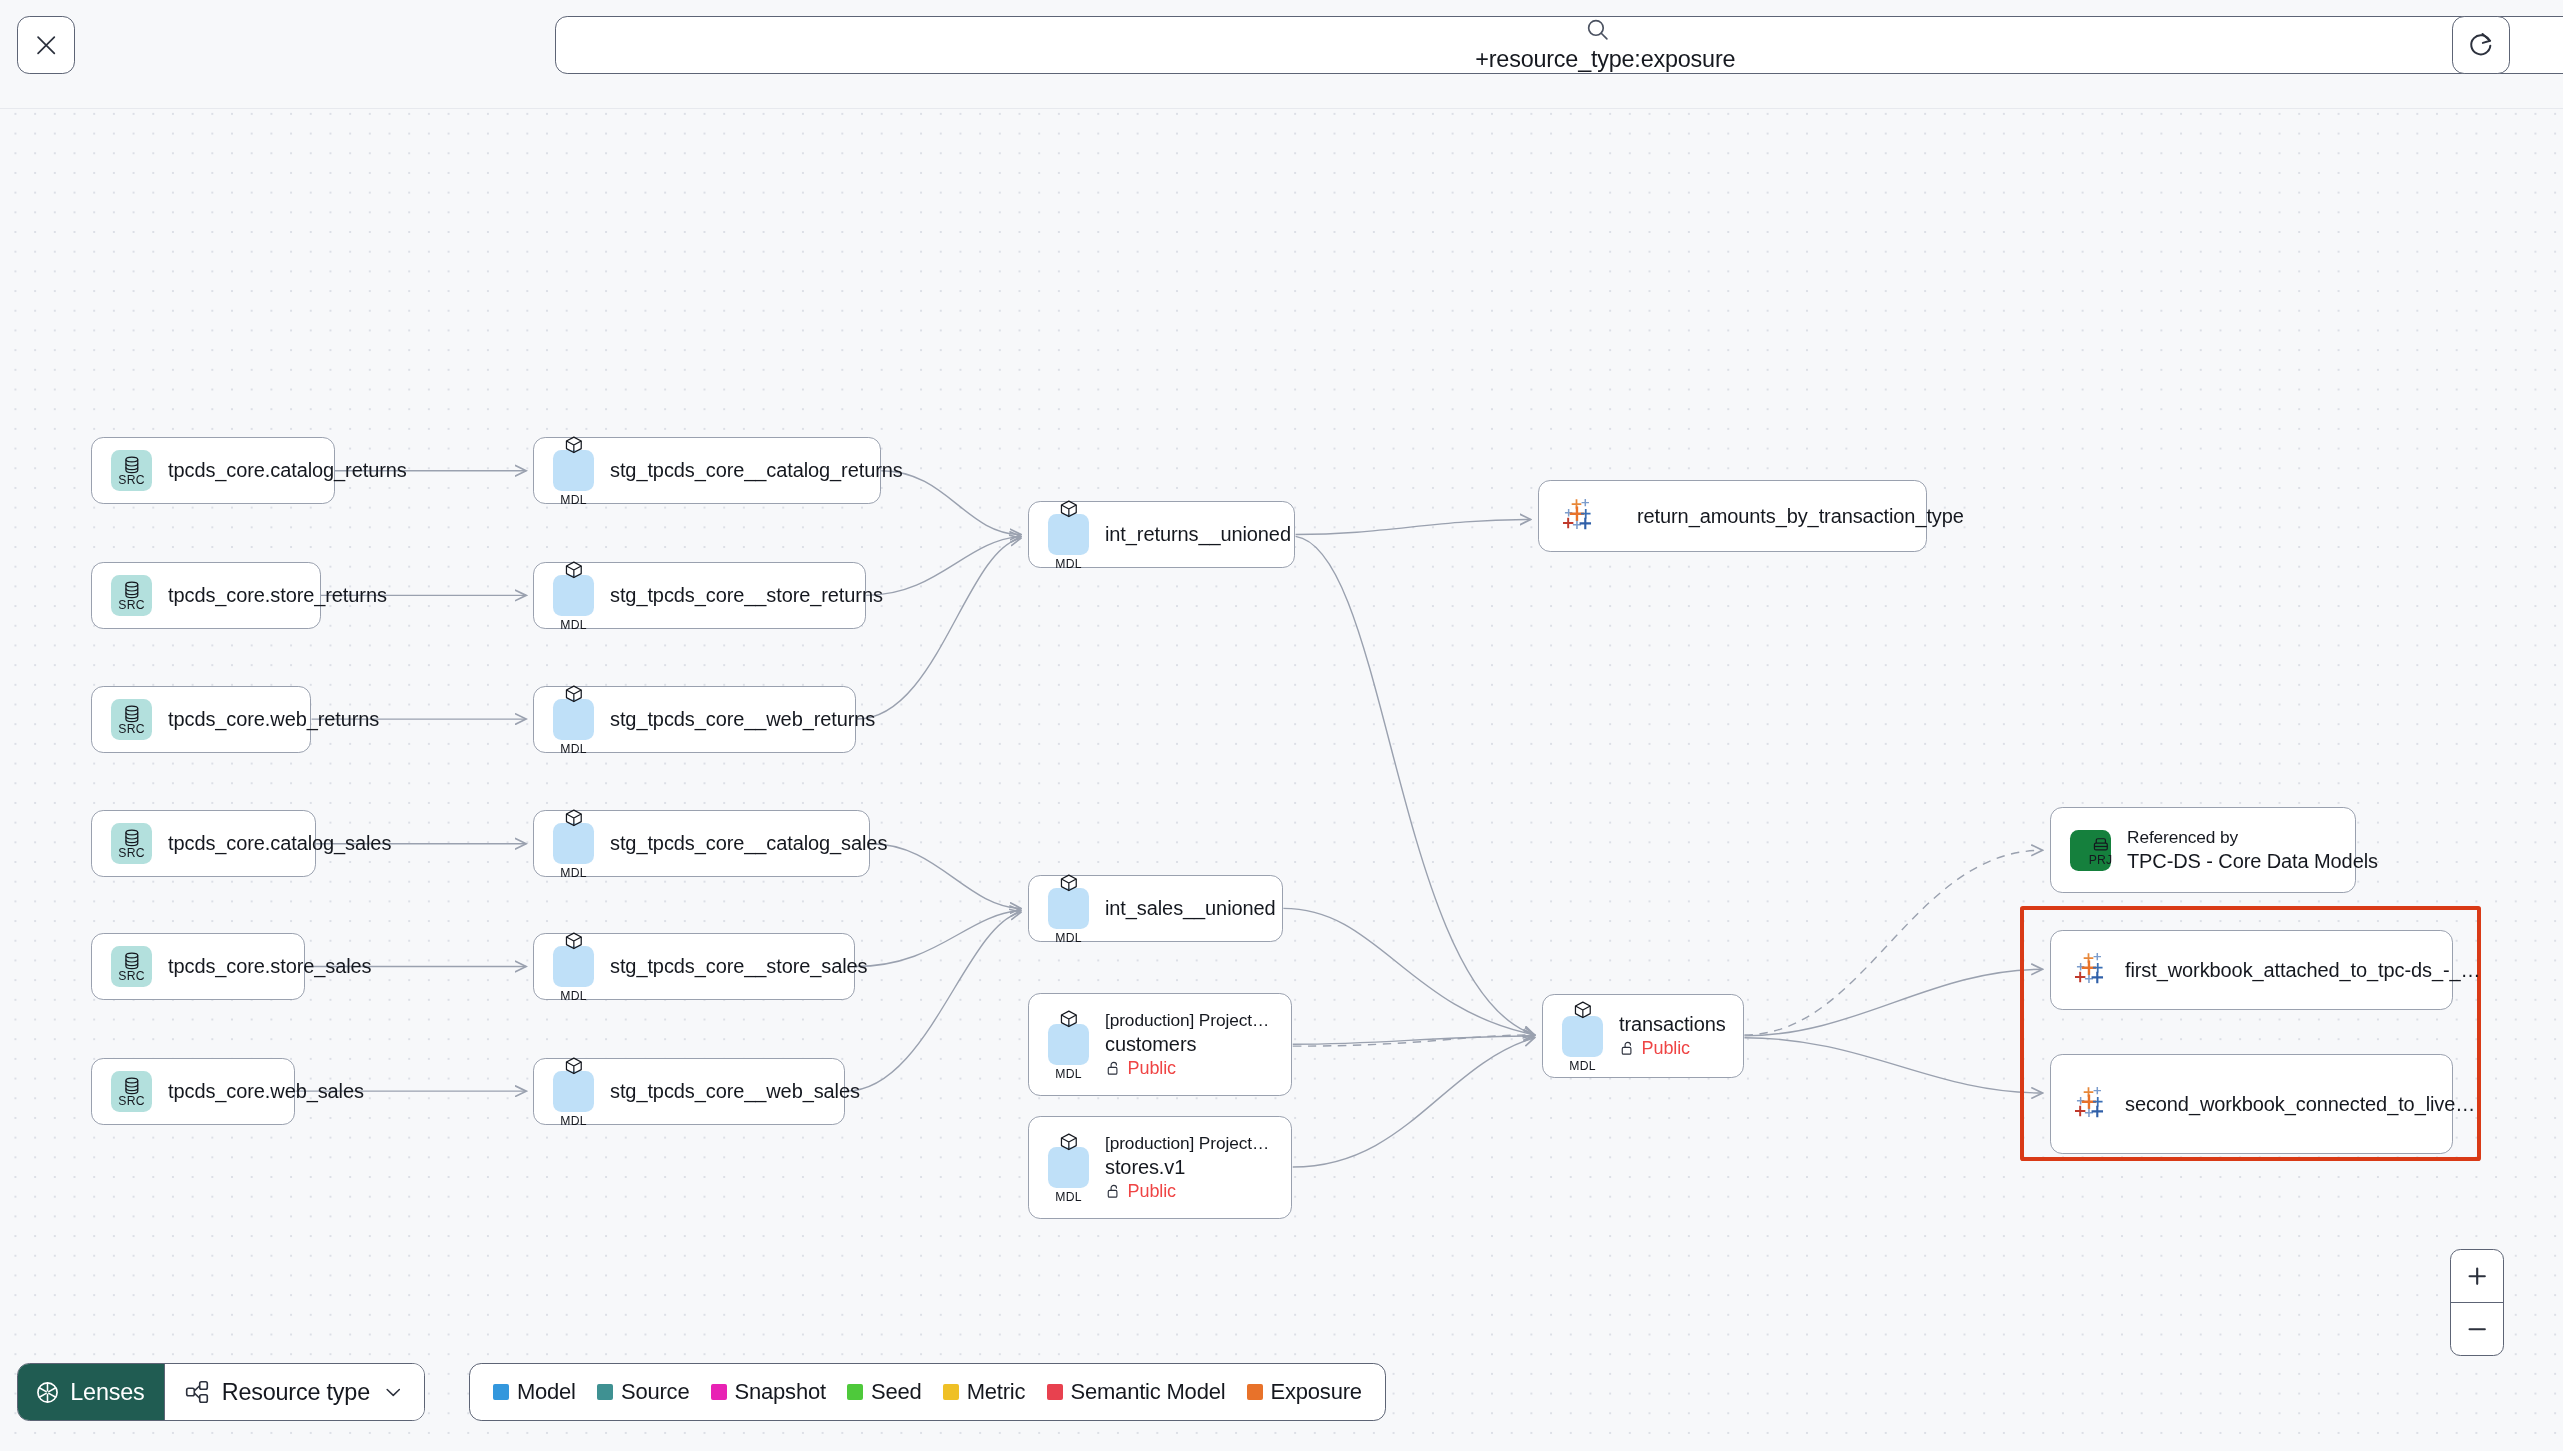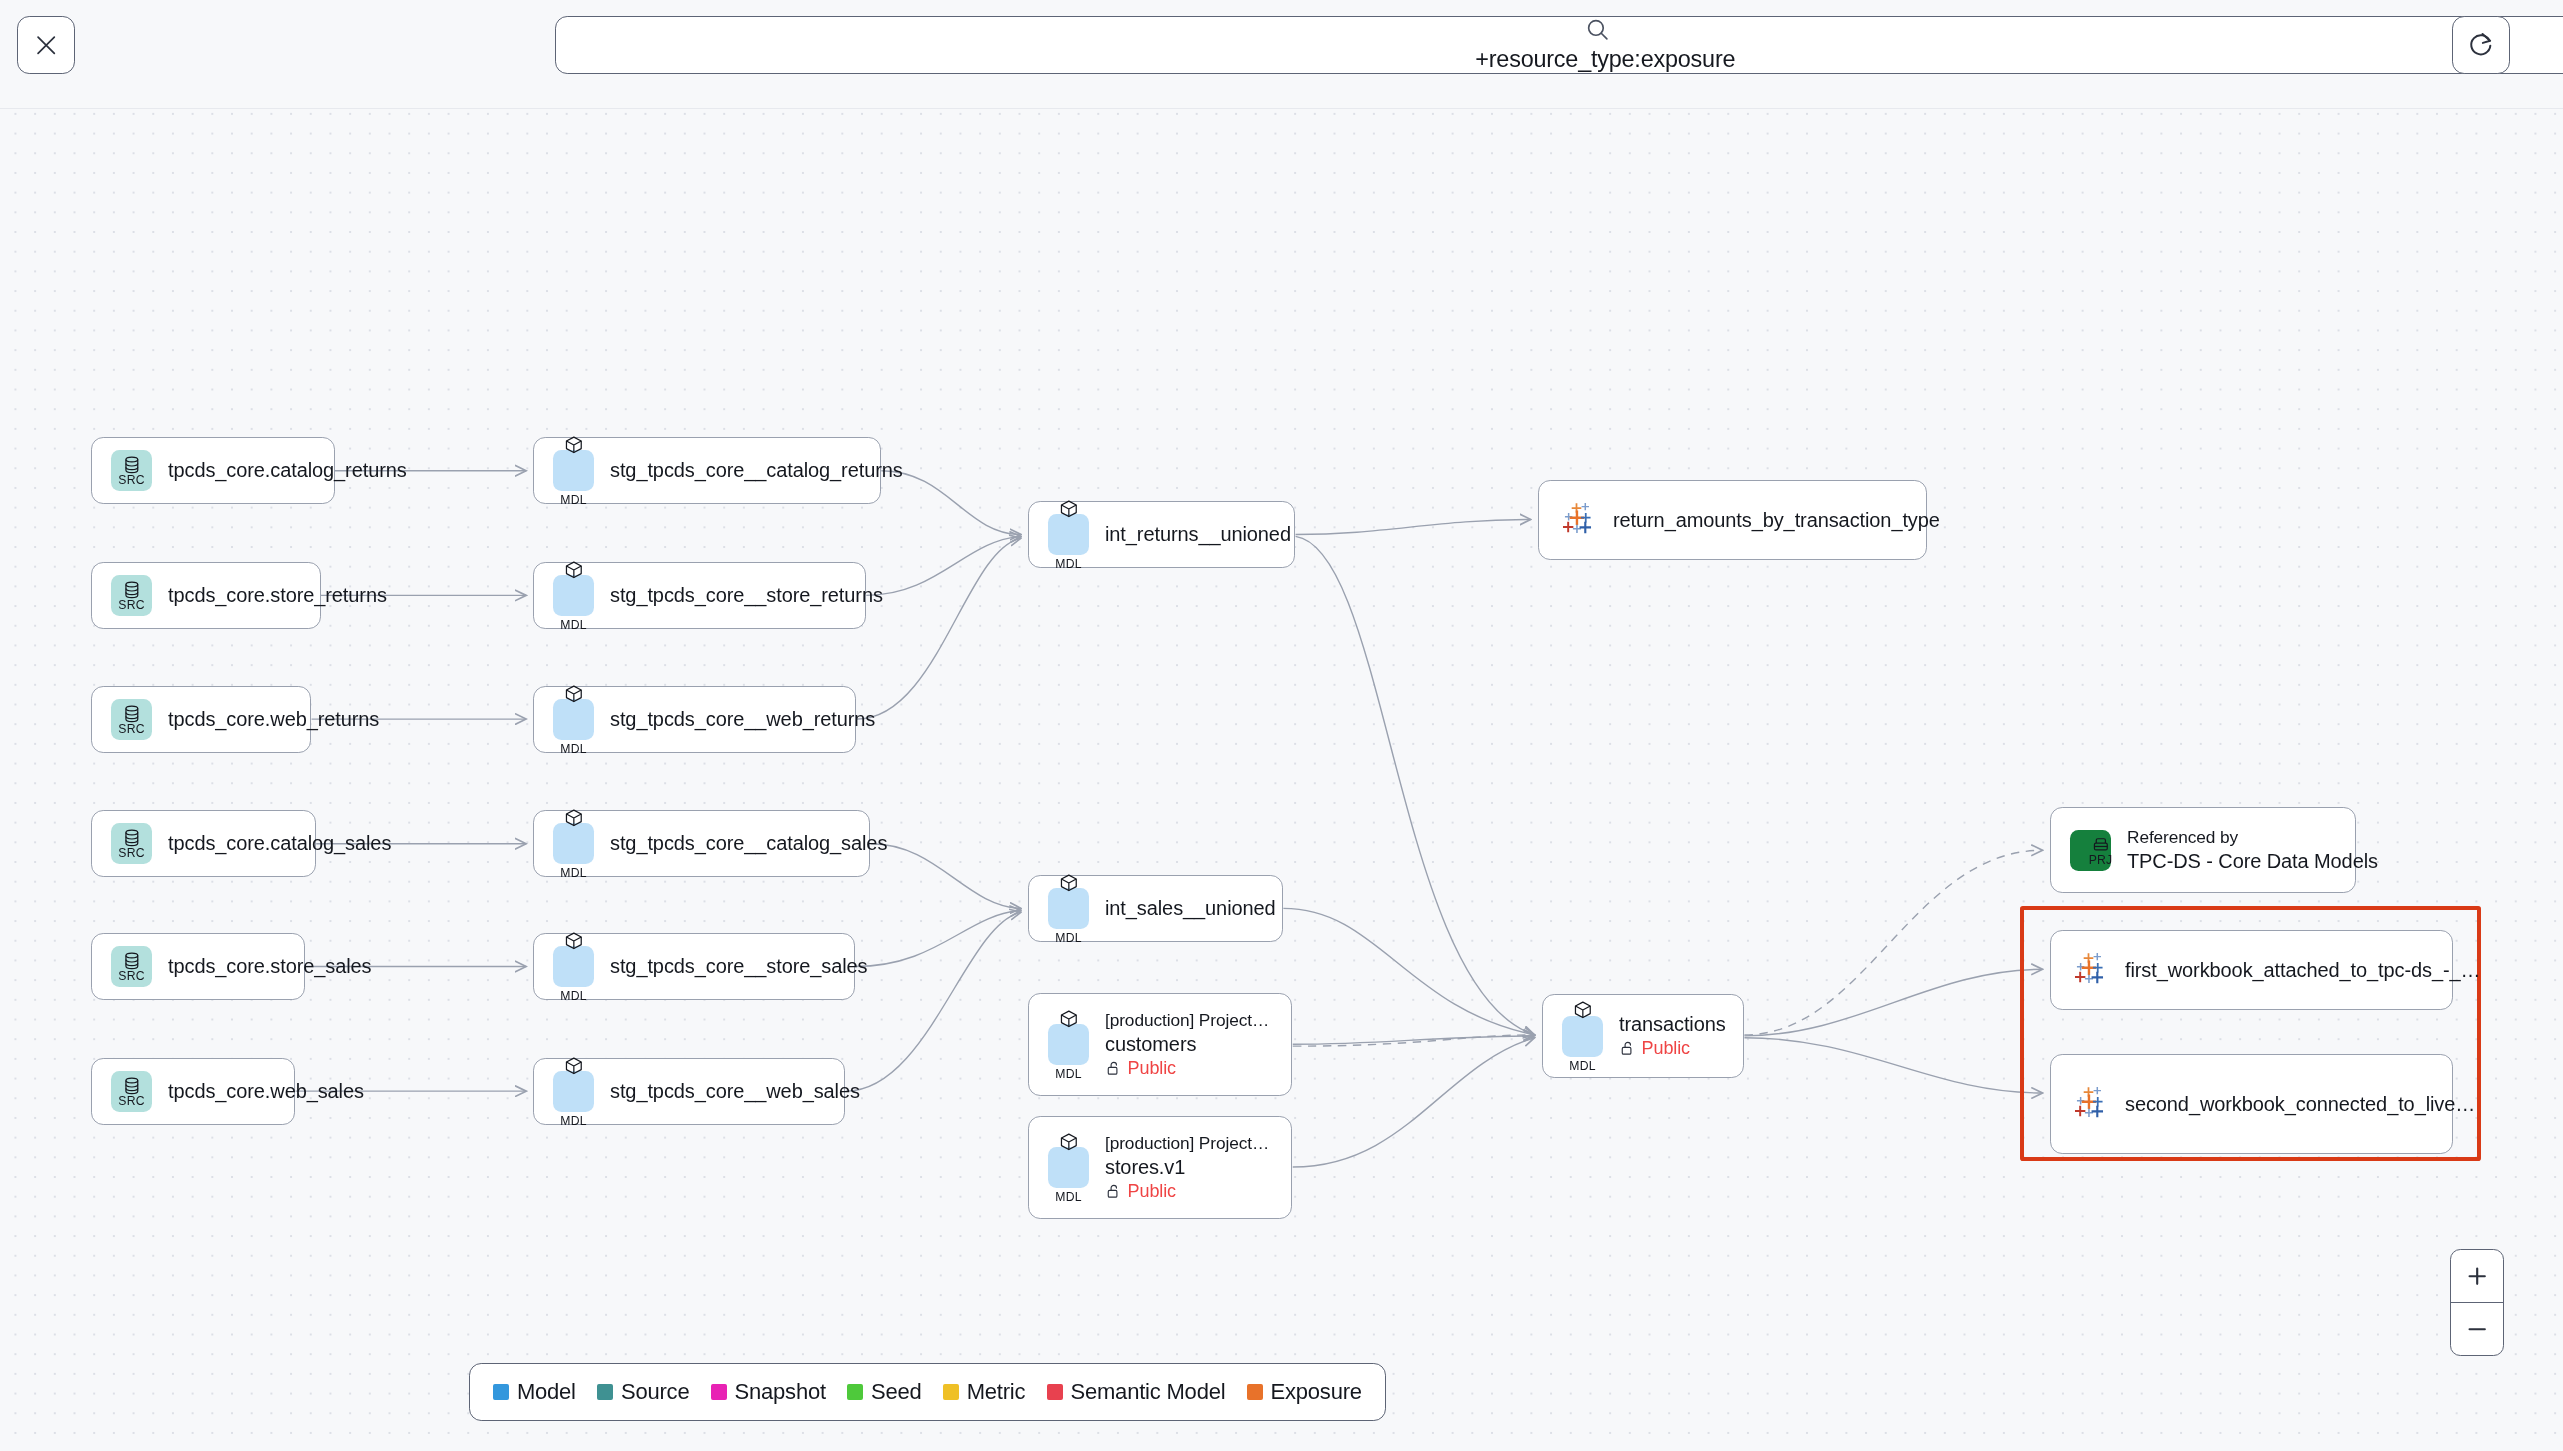--- a/index.html
+++ b/index.html
@@ -499,21 +499,21 @@
             <span class="node-title">transactions</span>
             <span class="node-meta">
               <svg width="17" height="17" viewBox="0 0 24 24">
                 <rect x="4.6" y="10.4" width="12.2" height="9.6" rx="1.8" fill="none" stroke="#2c313d" stroke-width="1.6"></rect>
                 <path d="M8.6 10.4 L8.6 7.2 C8.6 5.1 10.3 3.4 12.4 3.4 C14.5 3.4 16.2 5.1 16.2 7.2" fill="none" stroke="#2c313d" stroke-width="1.6" stroke-linecap="round"></path>
               </svg>
               <span>Public</span>
             </span>
           </span>
         </div>
-        <div class="node" style="left: 1538px; top: 371px; width: 389px; height: 80px;">
+        <div class="node" style="left: 1538px; top: 371px; width: 389px; height: 72px; gap: 24px;">
           <span class="tableau-icon"><svg width="37" height="37" viewBox="0 0 40 40">
               <path d="M14.8 6.5 H25.2 M20 1.2999999999999998 V11.7" stroke="#e8883a" stroke-width="1.9" stroke-linecap="butt"></path>
               <path d="M25.5 5 H33.5 M29.5 1 V9" stroke="#7b9ccc" stroke-width="1.6" stroke-linecap="butt"></path>
               <path d="M7.5 16 H15.5 M11.5 12 V20" stroke="#7b9ccc" stroke-width="1.6" stroke-linecap="butt"></path>
               <path d="M12.7 17 H28.3 M20.5 9.2 V24.8" stroke="#e8722a" stroke-width="2.6" stroke-linecap="butt"></path>
               <path d="M24.8 17 H35.2 M30 11.8 V22.2" stroke="#3a6fb5" stroke-width="1.9" stroke-linecap="butt"></path>
               <path d="M5.4 27 H16.6 M11 21.4 V32.6" stroke="#c0392b" stroke-width="2.1" stroke-linecap="butt"></path>
               <path d="M16.1 29 H24.9 M20.5 24.6 V33.4" stroke="#7b9ccc" stroke-width="1.7" stroke-linecap="butt"></path>
               <path d="M23.3 27.5 H35.7 M29.5 21.3 V33.7" stroke="#2f5fa8" stroke-width="2.3" stroke-linecap="butt"></path>
             </svg></span>
@@ -578,20 +578,41 @@
     </div>
     <div class="zoom-btn" id="zoom-out">
       <svg width="24.4" height="24.4" viewBox="0 0 24 24">
         <path d="M4.5 12 L19.5 12" stroke="#2c313d" stroke-width="2.1" stroke-linecap="round"></path>
       </svg>
     </div>
   </div>
 
   <div id="bottombar">
 
+    <div id="lens-group">
+      <div id="lenses-btn">
+        <svg width="25" height="25" viewBox="0 0 24 24">
+          <circle cx="12" cy="12" r="9.2" stroke="#ffffff" stroke-width="1.6" fill="none"></circle>
+          <path d="M12 2.8 L12 10.4 M19.9 7.4 L13.3 11.2 M19.9 16.6 L13.3 12.8 M12 21.2 L12 13.6 M4.1 16.6 L10.7 12.8 M4.1 7.4 L10.7 11.2" stroke="#ffffff" stroke-width="1.5" fill="none" stroke-linecap="round"></path>
+        </svg>
+        <span>Lenses</span>
+      </div>
+      <div id="resource-type-btn">
+        <svg width="26" height="26" viewBox="0 0 24 24">
+          <rect x="2.5" y="8.5" width="7" height="7" rx="1.6" stroke="#2c313d" stroke-width="1.5" fill="none"></rect>
+          <rect x="14.5" y="2.5" width="7" height="7" rx="1.6" stroke="#2c313d" stroke-width="1.5" fill="none"></rect>
+          <rect x="14.5" y="14.5" width="7" height="7" rx="1.6" stroke="#2c313d" stroke-width="1.5" fill="none"></rect>
+          <path d="M9.5 11 L14.5 6.2 M9.5 13 L14.5 17.8" stroke="#2c313d" stroke-width="1.4" fill="none"></path>
+        </svg>
+        <span>Resource type</span>
+        <svg width="22.5" height="22.5" viewBox="0 0 24 24">
+          <path d="M5.5 9 L12 15.3 L18.5 9" stroke="#2c313d" stroke-width="1.6" fill="none" stroke-linecap="round" stroke-linejoin="round"></path>
+        </svg>
+      </div>
+    </div>
 
     <div id="legend">
         <div class="legend-item">
           <span class="legend-swatch" style="background:#3397dd"></span>
           <span>Model</span>
         </div>
         <div class="legend-item">
           <span class="legend-swatch" style="background:#3f9192"></span>
           <span>Source</span>
         </div>

